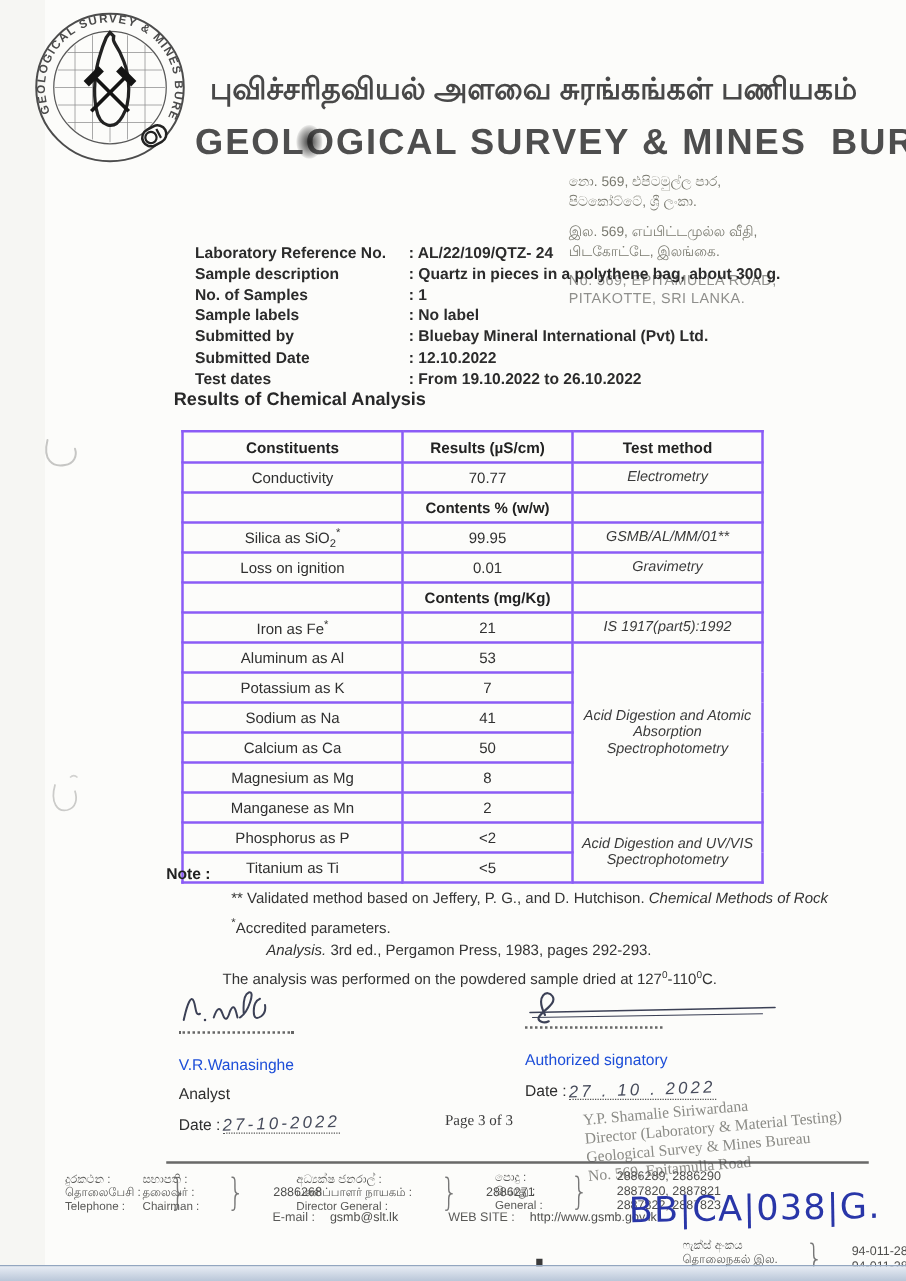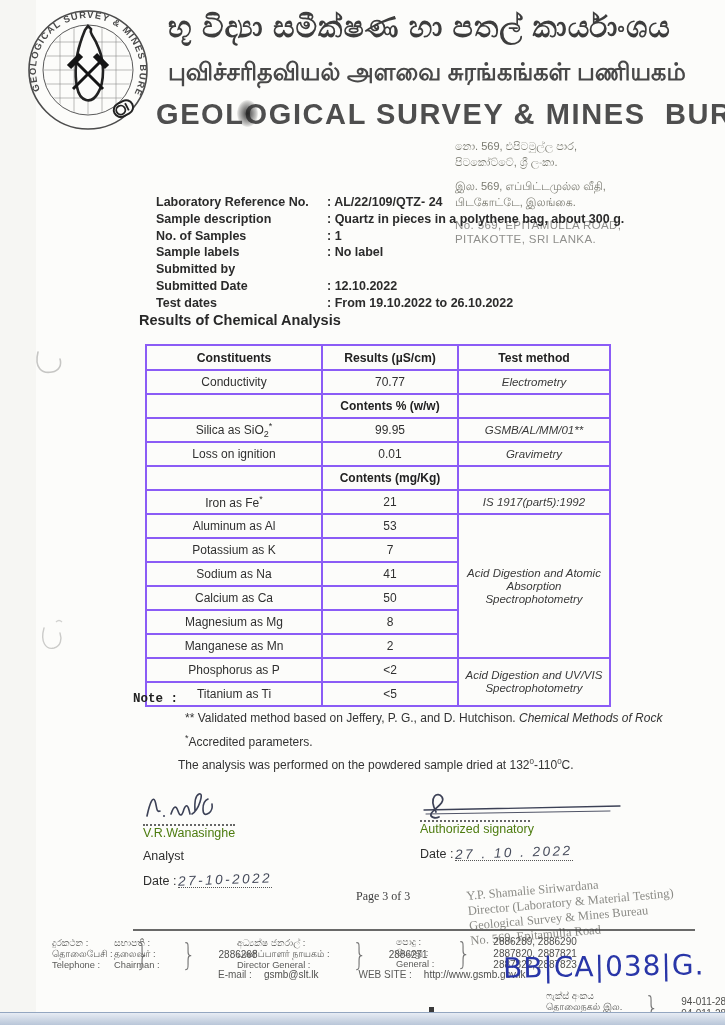--- a/index.html
+++ b/index.html
@@ -32,33 +32,33 @@
   td,th{border:2px solid #8b5cf6;height:22px;text-align:center;vertical-align:middle;
         font-size:12px;color:#303030;padding:0 4px;font-weight:normal;}
   th{font-weight:bold;height:23px;font-size:12.2px;color:#222;}
   .meth{font-style:italic;font-size:11.5px;color:#3a3a3a;line-height:13px;}
   .seccell{font-weight:bold;color:#222;}
   sup.mk{font-size:9px;vertical-align:super;}
   sub.sb{font-size:9px;}
 
   
   .note{position:absolute;left:133px;top:692px;font-size:12px;color:#333;}
-  .note-head{font-weight:bold;font-size:12.5px;color:#222;font-family:Liberation Mono, monospace;}
+  .note-head{font-weight:bold;font-size:12.5px;color:#222;}
   .nline{margin-left:52px;margin-top:5px;line-height:15px;}
   .nline2b{margin-left:80px;margin-top:3px;line-height:15px;}
   .nline4{margin-left:45px;margin-top:4px;line-height:15px;}
   .it{font-style:italic;}
   sup.deg{font-size:8px;}
 
   
   .sig-left{position:absolute;left:143px;top:790px;width:230px;}
   .sig-right{position:absolute;left:420px;top:788px;width:280px;}
   .sigline{border-bottom:2px dotted #666;width:92px;margin-top:-4px;}
   .sigline2{border-bottom:2px dotted #666;width:110px;margin-top:-8px;}
-  .sig-name{font-size:12.5px;color:#4d7c0f;margin-top:0;}
+  .sig-name{font-size:12.5px;color:#1d4ed8;margin-top:18px;}
   .sig-role{font-size:12.5px;color:#2e2e2e;margin-top:9px;}
   .dateline{font-size:12.5px;color:#2e2e2e;margin-top:9px;display:flex;align-items:flex-end;}
   .dotspan{border-bottom:1.5px dotted #555;min-width:90px;margin-left:2px;}
   .hand{display:inline-block;font-size:13.5px;letter-spacing:2.5px;color:#474c5c;
         font-style:italic;transform:rotate(-2deg);white-space:nowrap;}
   .ink{stroke:#3c4156;fill:none;stroke-linecap:round;}
 
   
   .stamp{position:absolute;left:468px;top:878px;width:250px;font-family:"Liberation Serif",serif;
          font-size:12.5px;line-height:15px;color:#8b8b86;transform:rotate(-5deg);white-space:nowrap;}
@@ -117,21 +117,20 @@
       <line x1="73" y1="51" x2="85" y2="63" stroke-width="6"></line>
       <line x1="47" y1="63" x2="59" y2="51" stroke-width="6"></line>
     </g>
     <g transform="rotate(-28 101 106)">
       <rect x="92" y="98" width="20" height="14" rx="7" fill="#fcfcfa" stroke="#222" stroke-width="2"></rect>
       <circle cx="99" cy="105" r="4.5" fill="none" stroke="#222" stroke-width="1.8"></circle>
       <line x1="106" y1="101" x2="106" y2="109" stroke="#222" stroke-width="1.8"></line>
     </g>
   </svg>
 
-  <div class="h-si">භූ විද්‍යා සමීක්ෂණ හා පතල් කාර්යාංශය</div>
   <div class="h-ta">புவிச்சரிதவியல் அளவை சுரங்கங்கள் பணியகம்</div>
   <div class="h-en">GEOLOGICAL SURVEY &amp; MINES  BUREAU</div>
   <div class="smudge"></div>
 
   <div class="addr">
     <div class="blk">
       <div>නො. 569, එපිටමුල්ල පාර,</div>
       <div>පිටකෝට්ටේ, ශ්‍රී ලංකා.</div>
     </div>
     <div class="blk">
@@ -156,20 +155,21 @@
     <div class="drow">
         <span class="dlabel">No. of Samples</span>
         <span>: 1</span>
       </div>
     <div class="drow">
         <span class="dlabel">Sample labels</span>
         <span>: No label</span>
       </div>
     <div class="drow">
         <span class="dlabel">Submitted by</span>
+        <span>: Bluebay Mineral International (Pvt) Ltd.</span>
       </div>
     <div class="drow">
         <span class="dlabel">Submitted Date</span>
         <span>: 12.10.2022</span>
       </div>
     <div class="drow">
         <span class="dlabel">Test dates</span>
         <span>: From 19.10.2022 to 26.10.2022</span>
       </div>
   </div>
@@ -253,21 +253,22 @@
         <td>&lt;5</td>
       </tr>
     </tbody>
       </table>
   </div>
 
   <div class="note">
     <div class="note-head">Note :</div>
     <div class="nline"><span>** </span><span>Validated method based on Jeffery, P. G., and D. Hutchison. </span><span class="it">Chemical Methods of Rock</span></div>
     <div class="nline"><sup class="mk">*</sup><span>Accredited parameters.</span></div>
-    <div class="nline4"><span>The analysis was performed on the powdered sample dried at 132</span><sup class="deg">0</sup><span>-110</span><sup class="deg">0</sup><span>C.</span></div>
+    <div class="nline2b"><span class="it">Analysis.</span><span> 3rd ed., Pergamon Press, 1983, pages 292-293.</span></div>
+    <div class="nline4"><span>The analysis was performed on the powdered sample dried at 127</span><sup class="deg">0</sup><span>-110</span><sup class="deg">0</sup><span>C.</span></div>
   </div>
 
   <div class="sig-left">
     <svg width="100" height="34">
       <path class="ink" stroke-width="1.6" d="M4 26 C7 12 10 6 12 11 C14 16 13 23 17 21"></path>
       <circle cx="21" cy="26" r="1" fill="#3c4156"></circle>
       <path class="ink" stroke-width="1.6" d="M28 24 q4 -12 7 -3 t6 -2 q3 -7 5 1 l1 4 m5 -3 q-1 -15 4 -17 q4 -1 1 8 q-3 9 -8 12 m16 -15 q-5 2 -5 10 q0 8 6 4 q4 -3 3 -9"></path>
     </svg>
     <div class="sigline"></div>
     <div class="sig-name">V.R.Wanasinghe</div>

